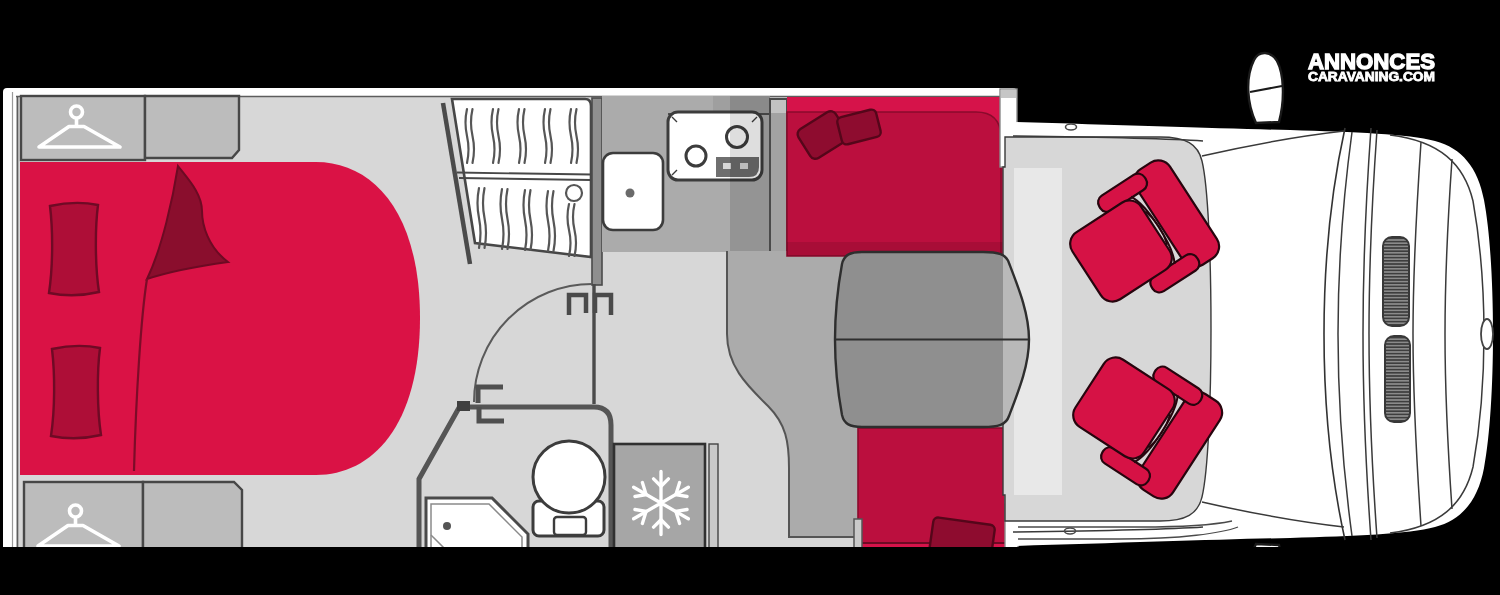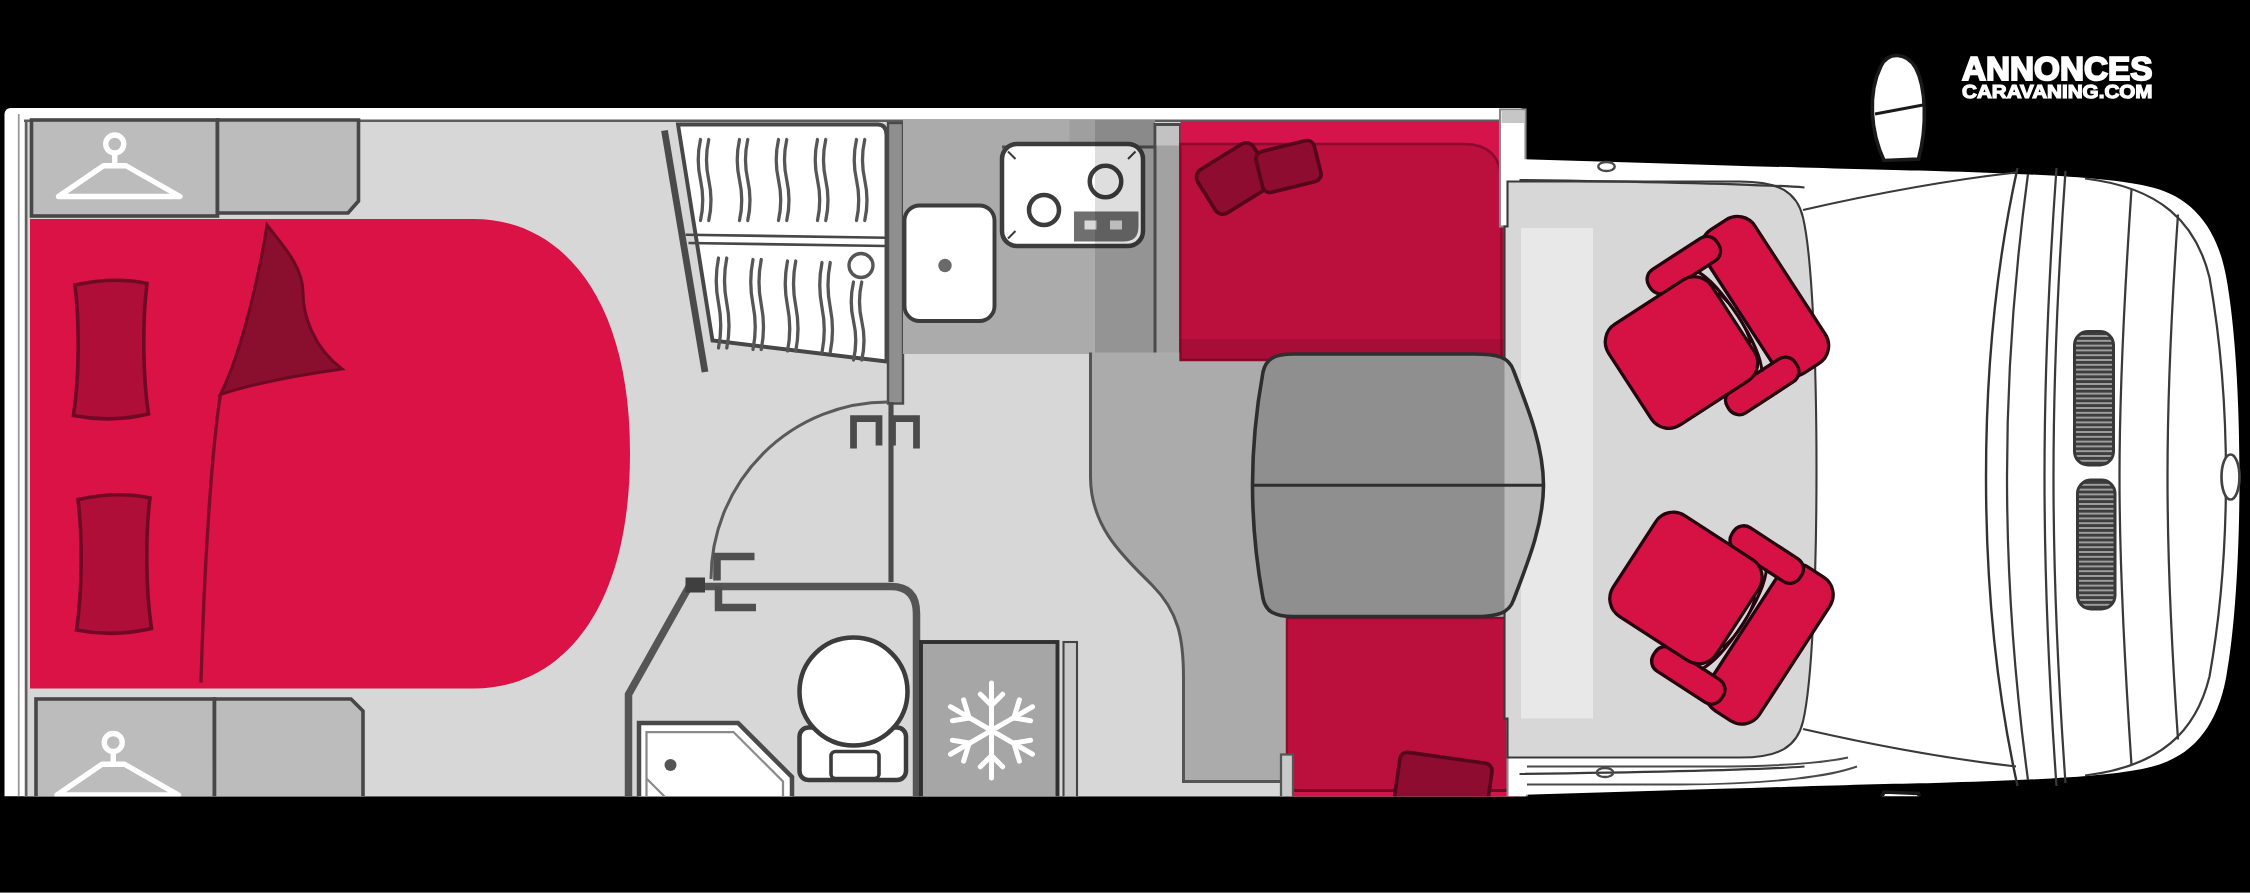--- a/index.html
+++ b/index.html
@@ -1,17 +1,17 @@
 <!DOCTYPE html>
 <html><head>
 <meta charset="utf-8">
 <style>
   html,body{margin:0;padding:0;background:#000;}
   #stage{position:relative;width:1500px;height:531px;background:#000;overflow:hidden;
-         font-family:"Liberation Sans", sans-serif;}
+         font-family:"Liberation Sans", sans-serif;margin-top:16px;}
 </style>
 </head>
 <body>
 <div id="stage">
 <svg width="1500" height="595" viewBox="0 0 1500 595" xmlns="http://www.w3.org/2000/svg">
 <defs>
   <clipPath id="tableclip">
     <path d="M862,236 H983 C998,236 1006,238 1009,247 C1019,273 1029,298 1029,323.5 C1029,349 1019,374 1009,400 C1006,409 998,411 983,411 H862 C850,411 844,408 842,399 C838,377 835,350 835,323.5 C835,297 838,270 842,248 C844,239 850,236 862,236 Z"></path>
   </clipPath>
   <pattern id="ribs" width="4" height="3.2" patternUnits="userSpaceOnUse">

